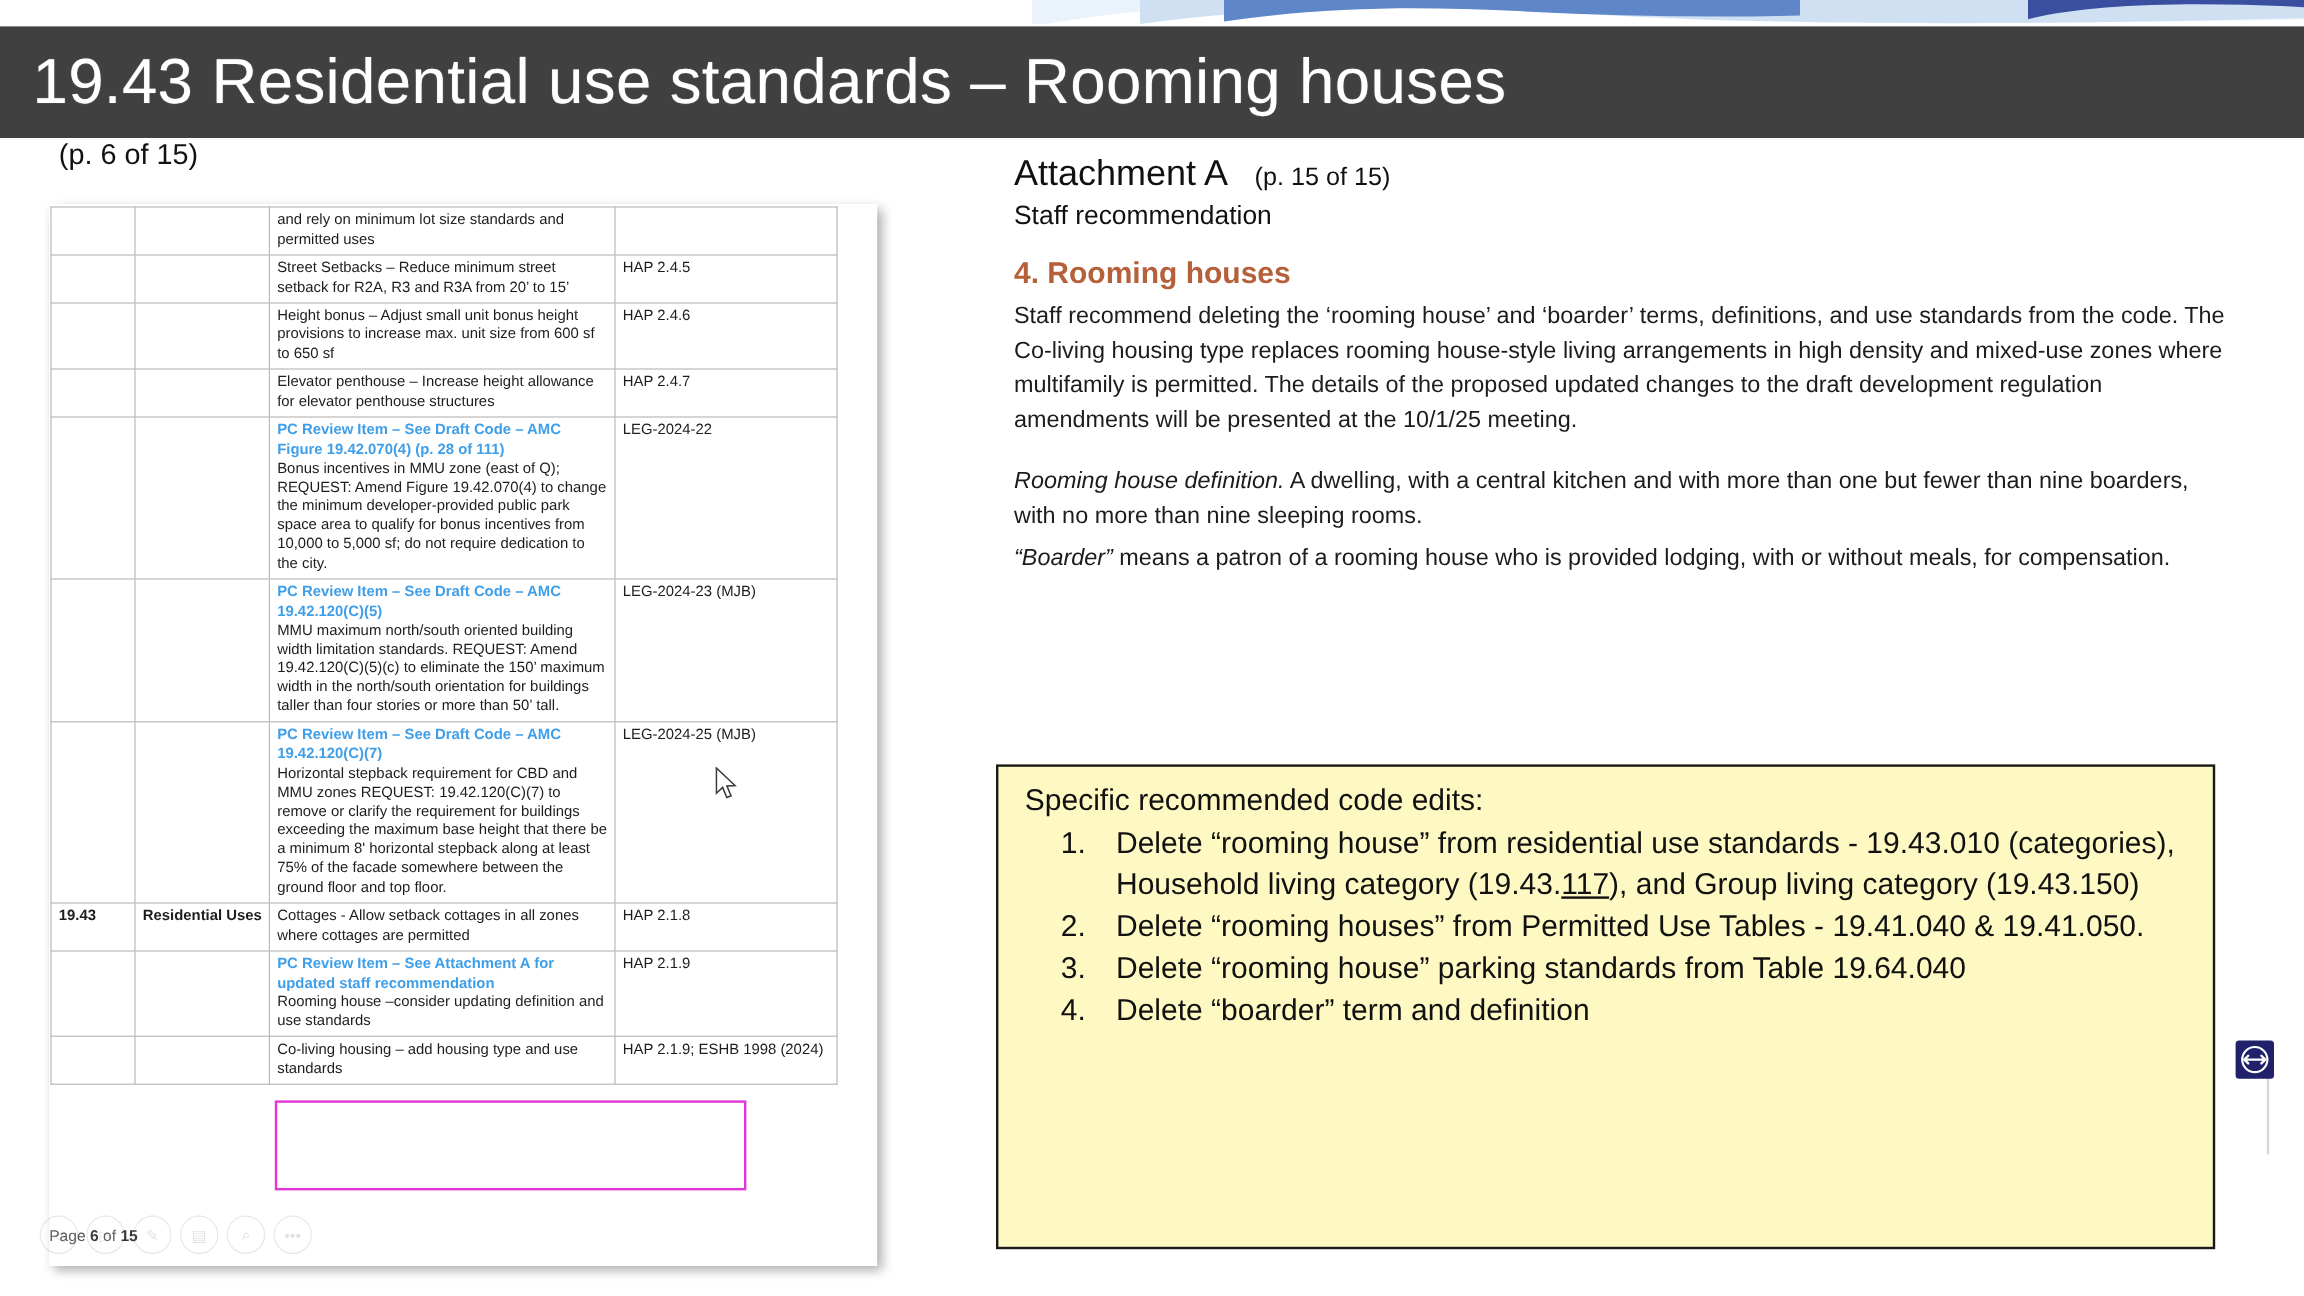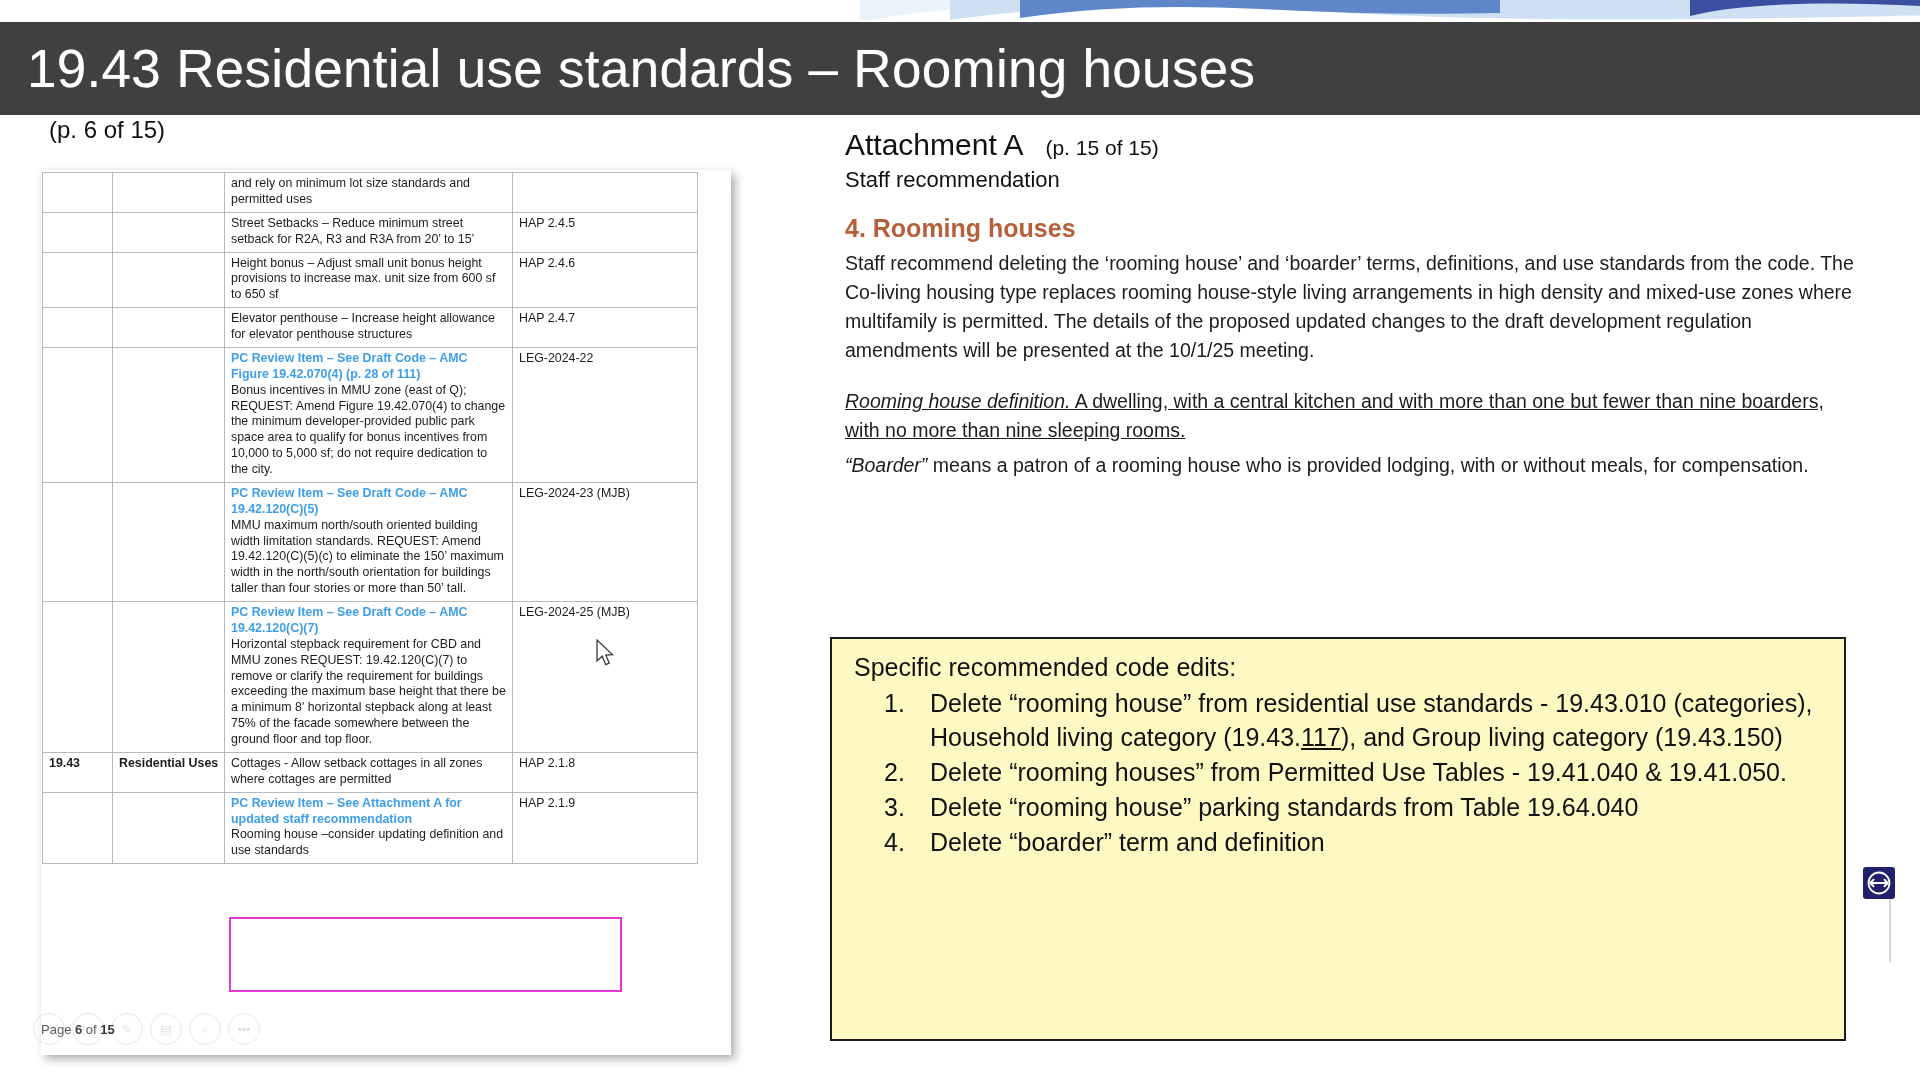--- a/index.html
+++ b/index.html
@@ -108,21 +108,21 @@
   #attach-heading .a-sub{font-size:21px;color:#111;margin-left:22px;}
   #staff-rec{font-size:22px;color:#111;margin-top:5px;}
 
   #rooming-h{
     font-size:25px;color:#b5603a;font-weight:bold;margin-top:21px;
   }
   .body-p{
     font-size:19.5px;color:#1c1c1c;line-height:1.49;margin-top:6px;
     max-width:1010px;
   }
-  .body-p.gap{margin-top:22px;text-decoration:underline;}
+  .body-p.gap{margin-top:22px;}
   .body-p i{font-style:italic;}
 
   
   #edits-box{
     position:absolute;left:830px;top:637px;width:1012px;height:400px;
     border:2.4px solid #1a1a1a;background:#fef9c3;
   }
   #edits-title{font-size:25px;color:#111;padding:14px 0 0 22px;}
   ol#edits-list{
     margin:4px 0 0 0;padding:0 22px 0 98px;list-style:none;counter-reset:ei;
@@ -220,20 +220,26 @@
               <td class="c2">Residential Uses</td>
               <td class="c3">Cottages - Allow setback cottages in all zones where cottages are permitted</td>
               <td class="c4">HAP 2.1.8</td>
             </tr>
             <tr class="pcrow">
               <td class="c1"></td>
               <td class="c2"></td>
               <td class="c3"><span class="blue">PC Review Item – See Attachment A for updated staff recommendation</span><br>Rooming house –consider updating definition and use standards</td>
               <td class="c4">HAP 2.1.9</td>
             </tr>
+            <tr>
+              <td class="c1"></td>
+              <td class="c2"></td>
+              <td class="c3">Co-living housing – add housing type and use standards</td>
+              <td class="c4">HAP 2.1.9; ESHB 1998 (2024)</td>
+            </tr>
           </tbody>
       </table>
       <div id="magenta-box"></div>
     </div>
 
     <div id="pdf-footer">
       <span>Page</span>
       <b>6</b>
       <span>of</span>
       <b>15</b>

